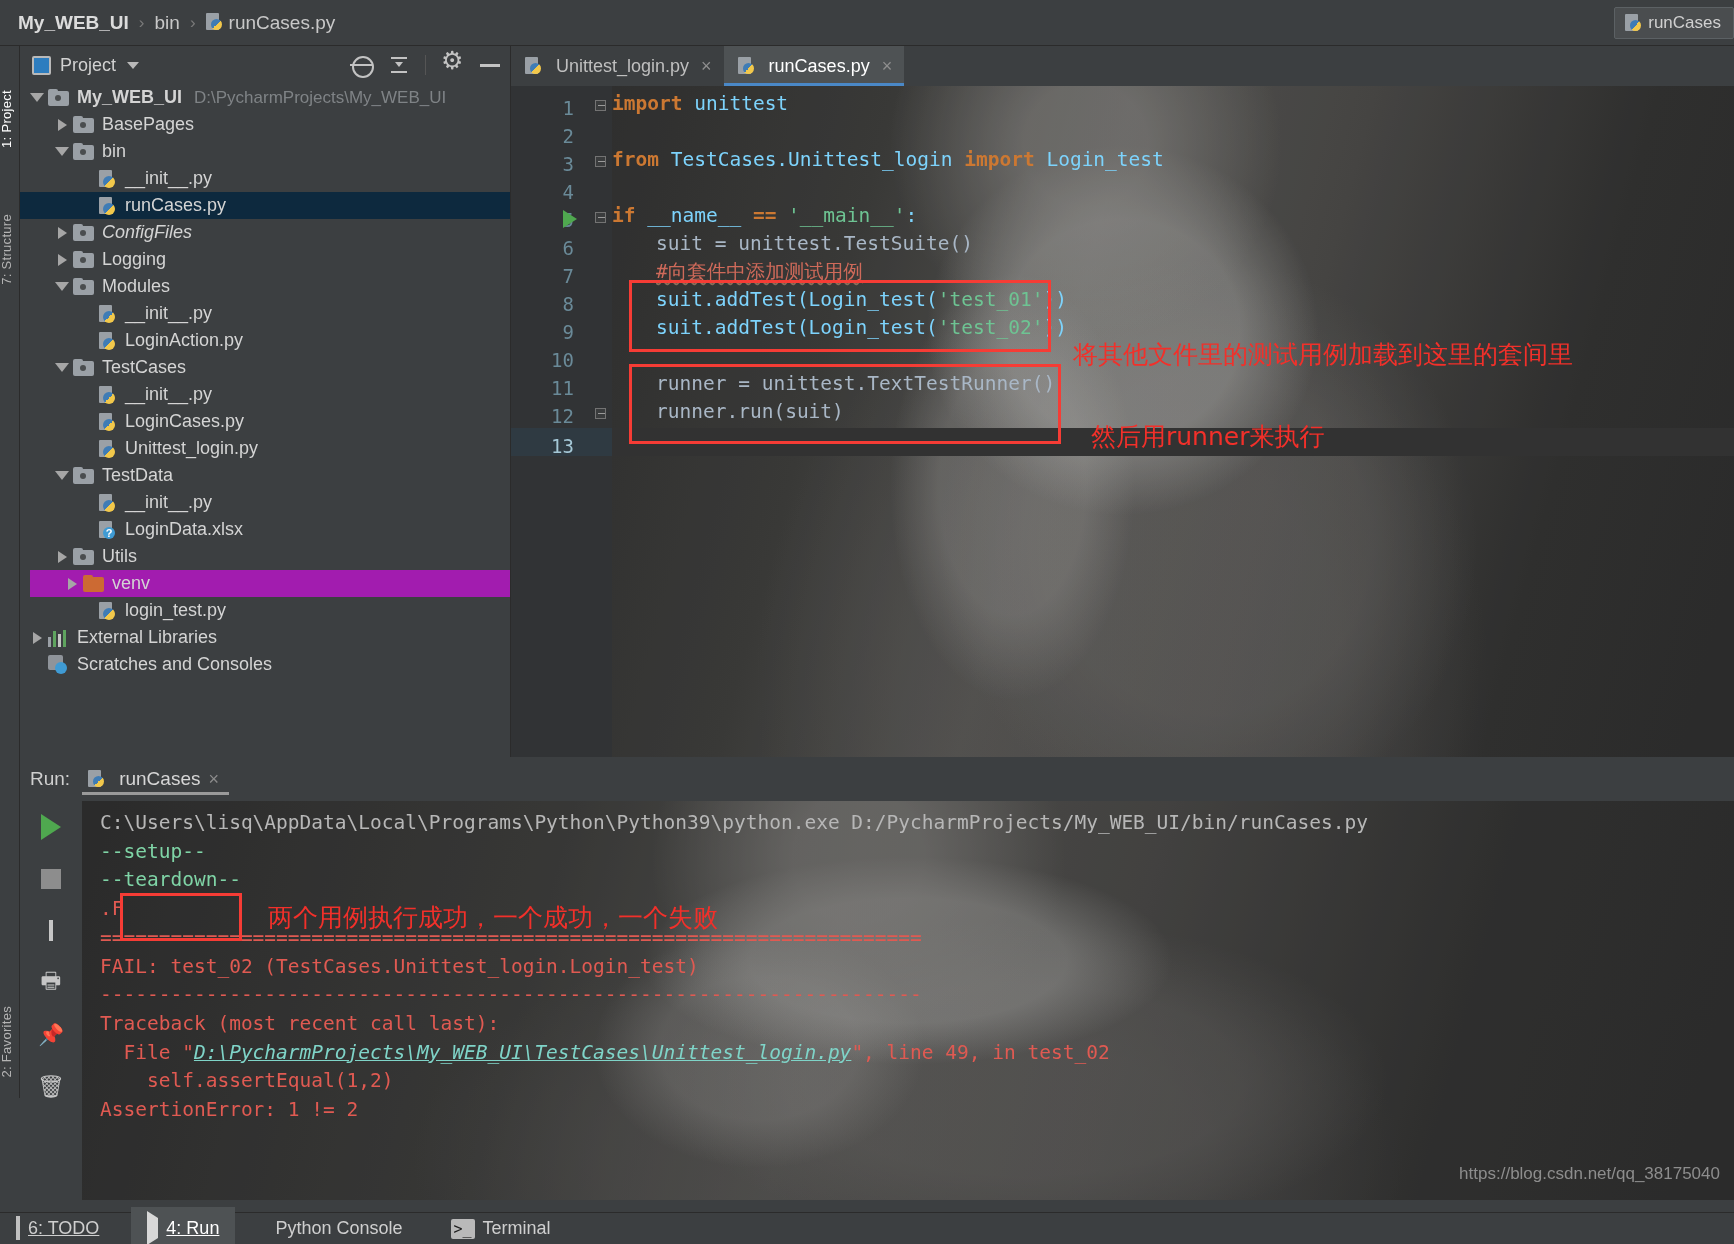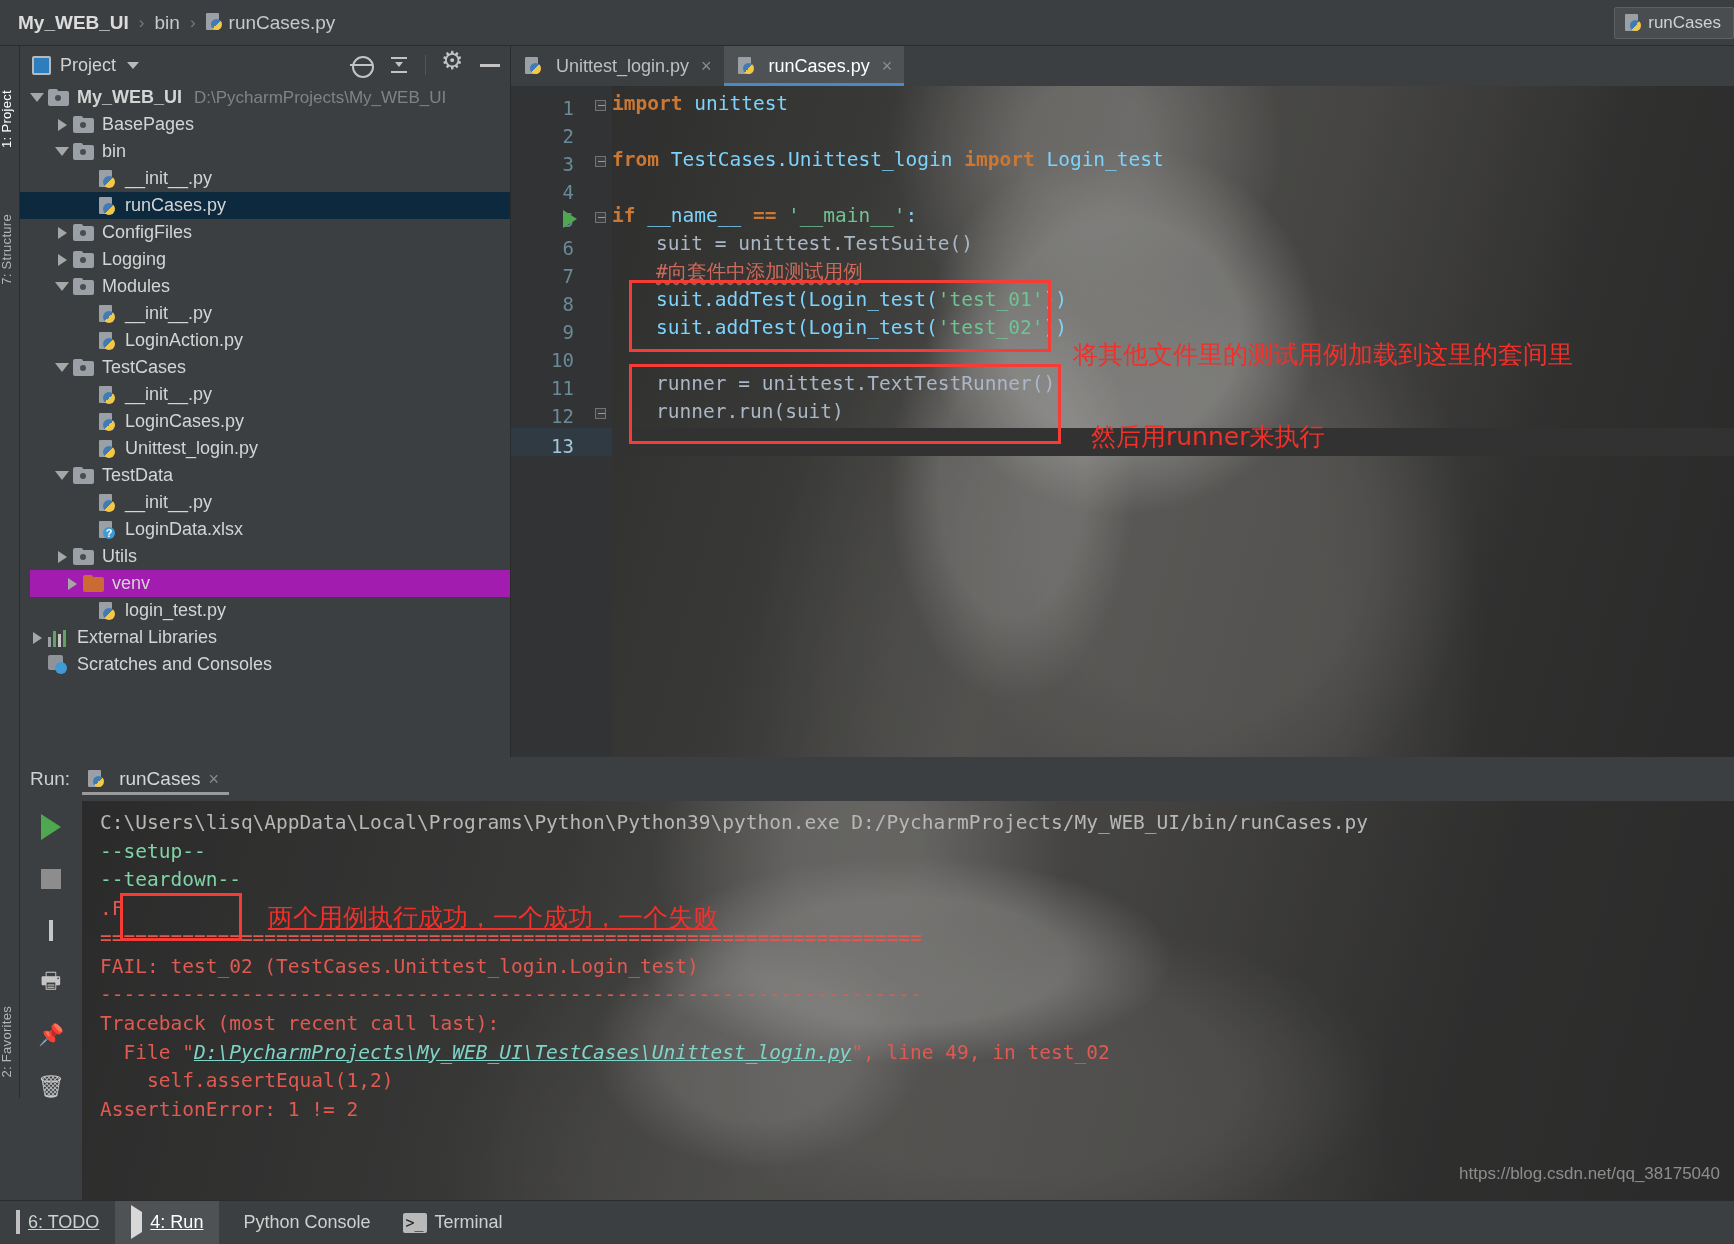--- a/index.html
+++ b/index.html
@@ -301,22 +301,22 @@
     font-family:"DejaVu Sans Mono", monospace; font-size:19.5px; line-height:28.7px;
     padding: 8px 0 0 18px; white-space:pre; color:#bbbbbb;
   }
   .c-gray { color:#b7b7b7; }
   .c-green { color:#7fd4a6; }
   .c-red { color:#e05a52; }
   .c-link { color:#7fd4c8; text-decoration:underline; font-style:italic; }
 
   
   .statusbar {
-    position:absolute; left:0; bottom:0; width:1734px; height:44px;
-    background:#3c3f41; display:flex; align-items:center; gap:0;
+    position:absolute; left:0; bottom:0; width:1734px; height:32px;
+    background:#3c3f41; display:flex; align-items:center; gap:16px;
     border-top:1px solid #2b2b2b;
   }
   .sb-item {
     display:flex; align-items:center; gap:8px; height:44px; padding:0 16px;
     font-size:18px; color:#cfcfcf;
   }
   .sb-item.active { background:#4e5254; color:#ffffff; }
   .sb-underline { text-decoration:underline; }
   .sb-grid::before {
     content:""; width:17px; height:14px; border:2px solid #c0c0c0;
@@ -407,21 +407,21 @@
         <div class="node" style="padding-left: 56px;">
           <span class="arrow none"></span>
           <span class="fileic"></span>
           <span class="lbl">__init__.py</span>
         </div>
         <div class="node sel" style="padding-left: 56px;">
           <span class="arrow none"></span>
           <span class="fileic"></span>
           <span class="lbl">runCases.py</span>
         </div>
-        <div class="node" style="padding-left: 31px;">
+        <div class="node" style="padding-left: 31px; font-style: italic;">
           <span class="arrow">
             <i></i>
           </span>
           <span class="folder">
             <span class="dot"></span>
           </span>
           <span class="lbl">ConfigFiles</span>
         </div>
         <div class="node" style="padding-left: 31px;">
           <span class="arrow">
@@ -659,21 +659,21 @@
 <span class="c-red">.F</span>
 <span class="c-red">======================================================================</span>
 <span class="c-red">FAIL: test_02 (TestCases.Unittest_login.Login_test)</span>
 <span class="c-red">----------------------------------------------------------------------</span>
 <span class="c-red">Traceback (most recent call last):</span>
 <span class="c-red">  File "</span><span class="c-link">D:\PycharmProjects\My_WEB_UI\TestCases\Unittest_login.py</span><span class="c-red">", line 49, in test_02</span>
 <span class="c-red">    self.assertEqual(1,2)</span>
 <span class="c-red">AssertionError: 1 != 2</span></div>
 
       <div class="redbox" style="left:38px; top:92px; width:122px; height:48px;"></div>
-      <div class="annot" style="left:186px; top:100px;text-decoration:underline;">两个用例执行成功，一个成功，一个失败</div>
+      <div class="annot" style="left:186px; top:100px;">两个用例执行成功，一个成功，一个失败</div>
     </div>
   </div>
 
   <div class="watermark">https://blog.csdn.net/qq_38175040</div>
 
   <div class="statusbar">
     <div class="sb-item">
       <span class="sb-grid"></span>
       <span class="sb-underline">6: TODO</span>
     </div>

